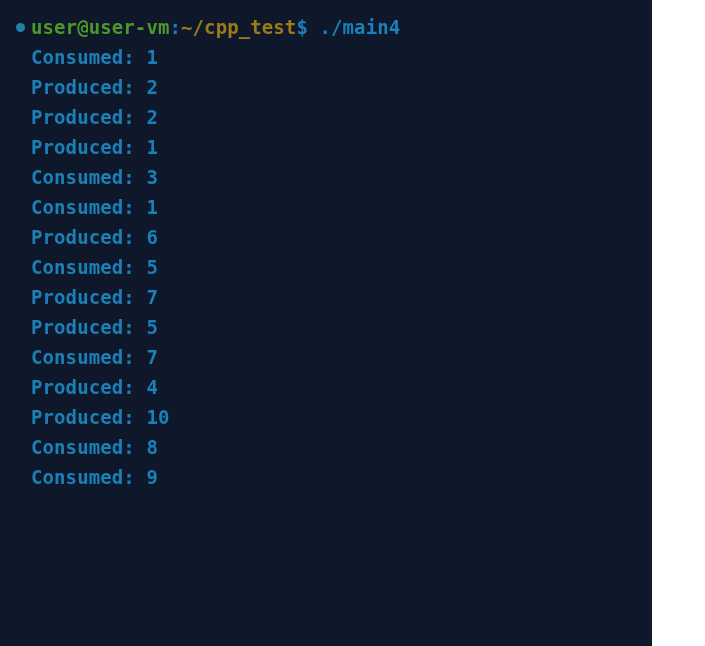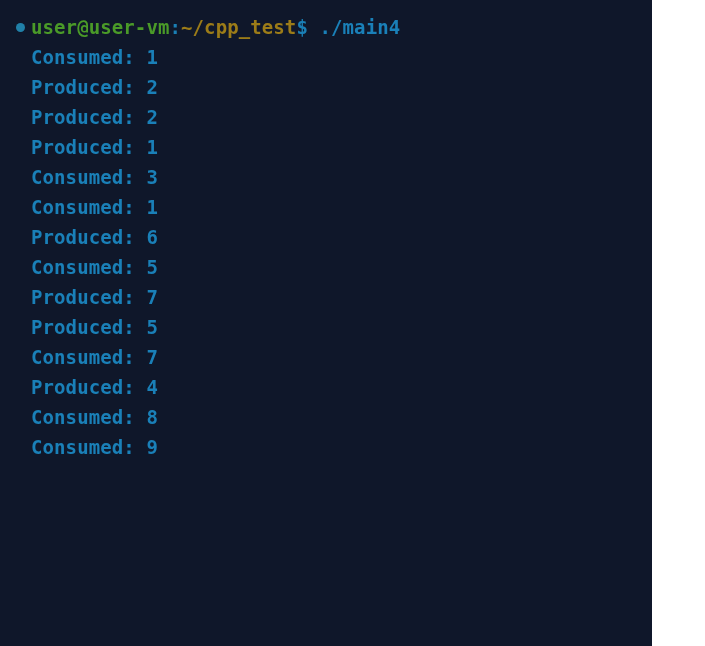--- a/index.html
+++ b/index.html
@@ -72,17 +72,18 @@
       <div class="line out-line">Produced: 2</div>
       <div class="line out-line">Produced: 1</div>
       <div class="line out-line">Consumed: 3</div>
       <div class="line out-line">Consumed: 1</div>
       <div class="line out-line">Produced: 6</div>
       <div class="line out-line">Consumed: 5</div>
       <div class="line out-line">Produced: 7</div>
       <div class="line out-line">Produced: 5</div>
       <div class="line out-line">Consumed: 7</div>
       <div class="line out-line">Produced: 4</div>
+      <div class="line out-line">Produced: 10</div>
       <div class="line out-line">Consumed: 8</div>
       <div class="line out-line">Consumed: 9</div>
     </div>
 
 </div>
 
 </body></html>

